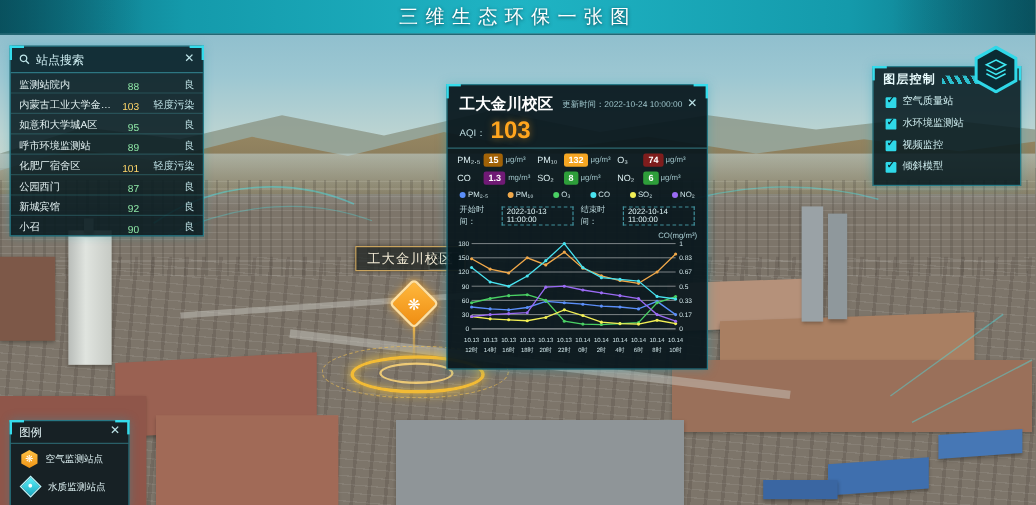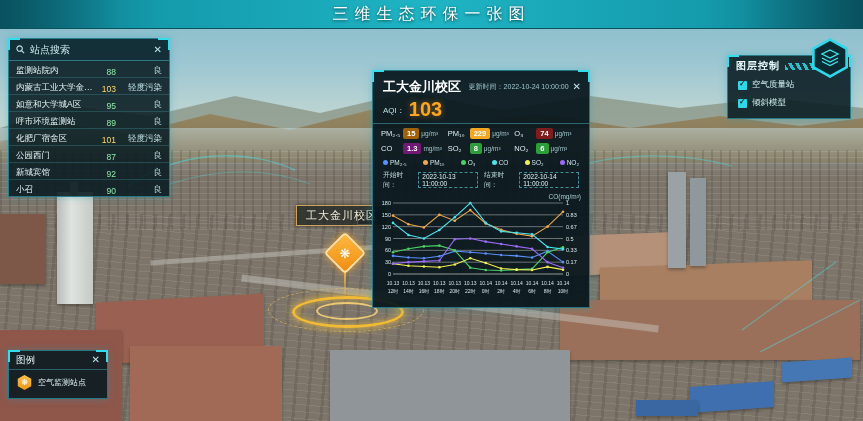--- a/index.html
+++ b/index.html
@@ -256,21 +256,21 @@
     <span class="pp-aqivalue">103</span>
   </div>
   <div id="pollutant-grid" class="pol-grid">
       <div class="pol-cell">
         <span class="pol-label">PM₂.₅</span>
         <span class="pol-badge" style="background: #a16207;">15</span>
         <span class="pol-unit">μg/m³</span>
       </div>
       <div class="pol-cell">
         <span class="pol-label">PM₁₀</span>
-        <span class="pol-badge" style="background: rgb(245, 166, 35);">229</span>
+        <span class="pol-badge" style="background: rgb(245, 166, 35);">132</span>
         <span class="pol-unit">μg/m³</span>
       </div>
       <div class="pol-cell">
         <span class="pol-label">O₃</span>
         <span class="pol-badge" style="background: #7f1d1d;">74</span>
         <span class="pol-unit">μg/m³</span>
       </div>
       <div class="pol-cell">
         <span class="pol-label">CO</span>
         <span class="pol-badge" style="background: #701a75;">1.3</span>
@@ -464,29 +464,43 @@
     <span class="lp-title">图层控制</span>
     <span class="lp-stripes"></span>
   </div>
   <div id="layer-items">
       <div class="lp-item">
         <span class="chk"></span>
         <span>空气质量站</span>
       </div>
       <div class="lp-item">
         <span class="chk"></span>
+        <span>水环境监测站</span>
+      </div>
+      <div class="lp-item">
+        <span class="chk"></span>
+        <span>视频监控</span>
+      </div>
+      <div class="lp-item">
+        <span class="chk"></span>
         <span>倾斜模型</span>
       </div>
     </div>
 </div>
 
 <div class="abs panel corner legend-panel">
   <div class="lg-head">
     <span class="lg-title">图例</span>
     <span class="icon-x">✕</span>
   </div>
   <div id="legend-items">
       <div class="lgp-item">
         <span class="mk-hex">❋</span>
         <span>空气监测站点</span>
       </div>
+      <div class="lgp-item">
+        <span class="mk-diamond">
+          <span>●</span>
+        </span>
+        <span>水质监测站点</span>
+      </div>
     </div>
 </div>
 
 </body></html>

